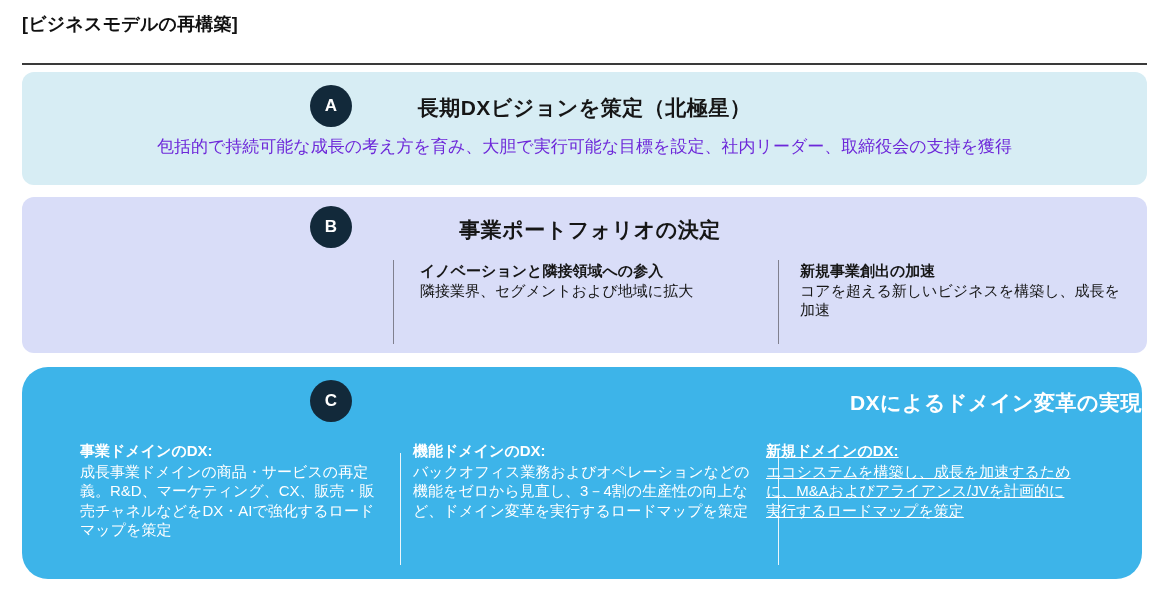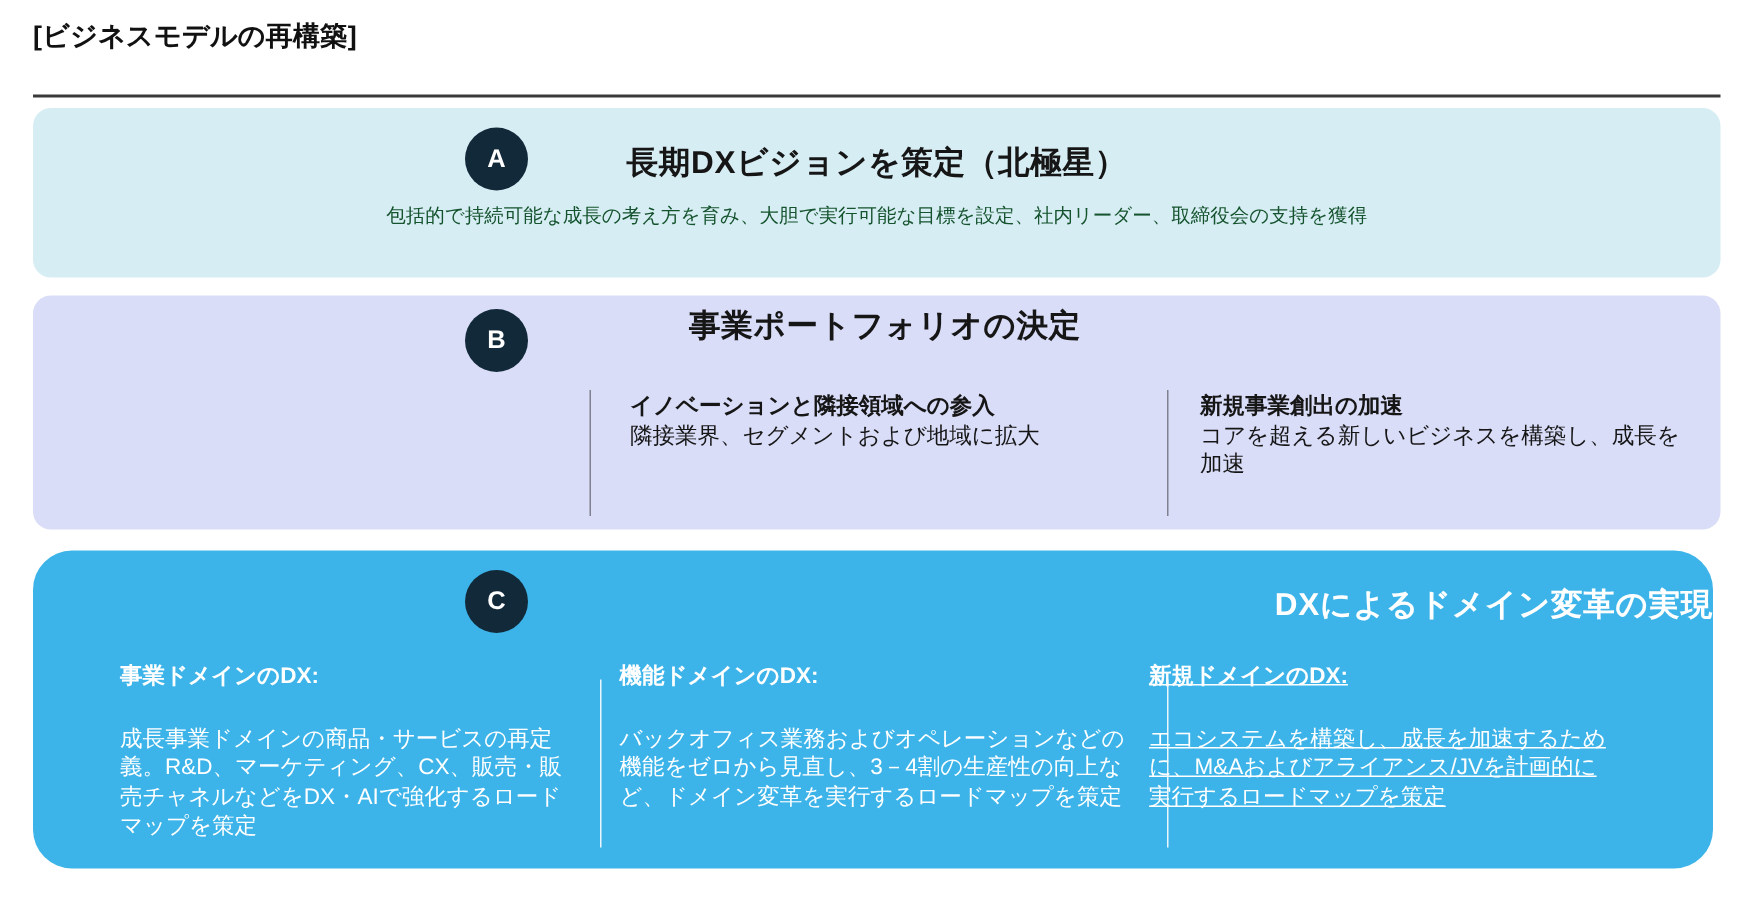--- a/index.html
+++ b/index.html
@@ -40,47 +40,47 @@
   .badge-a{top:13px;}
   .badge-b{top:9px;}
   .badge-c{top:13px;}
   .card-title{
     position:absolute;left:0;right:0;
     text-align:center;
     font-size:21px;font-weight:bold;color:#161616;
     letter-spacing:0.5px;
   }
   .card-a .card-title{top:22px;}
-  .card-b .card-title{top:6px;padding-left:11px;}
+  .card-b .card-title{top:19px;padding-left:11px;}
   .card-c .card-title{top:22px;color:#ffffff;text-align:right;}
   .card-subtitle{
     position:absolute;left:0;right:0;top:63px;
     text-align:center;
-    font-size:13px;color:#14532d;
+    font-size:17px;color:#6d28d9;
   }
   .col{
     position:absolute;
     font-size:15px;line-height:1.28;
   }
   .col .col-heading{font-weight:bold;margin:0 0 1px 0;}
   .col .col-body{margin:0;}
   
   .card-b .col{top:64px;color:#161616;}
   .b-col-1{left:23px;width:310px;}
   .b-col-2{left:398px;width:345px;}
   .b-col-3{left:778px;width:330px;}
   .v-sep{
     position:absolute;width:0;
   }
   .card-b .v-sep{border-left:1px solid #80808f;top:63px;height:84px;}
   .b-sep-1{left:371px;}
   .b-sep-2{left:756px;}
   
   .card-c .col{top:74px;color:#ffffff;}
-  .card-c .col .col-heading{margin-bottom:23px;}
+  .card-c .col .col-heading{margin-bottom:2px;}
   .c-col-1{left:58px;width:302px;}
   .c-col-2{left:391px;width:345px;}
   .c-col-3{left:744px;width:305px;text-decoration:underline;}
   .card-c .v-sep{border-left:1.5px solid #eaf6fc;top:86px;height:112px;}
   .c-sep-1{left:378px;}
   .c-sep-2{left:756px;}
 </style>
 </head>
 <body>
 

